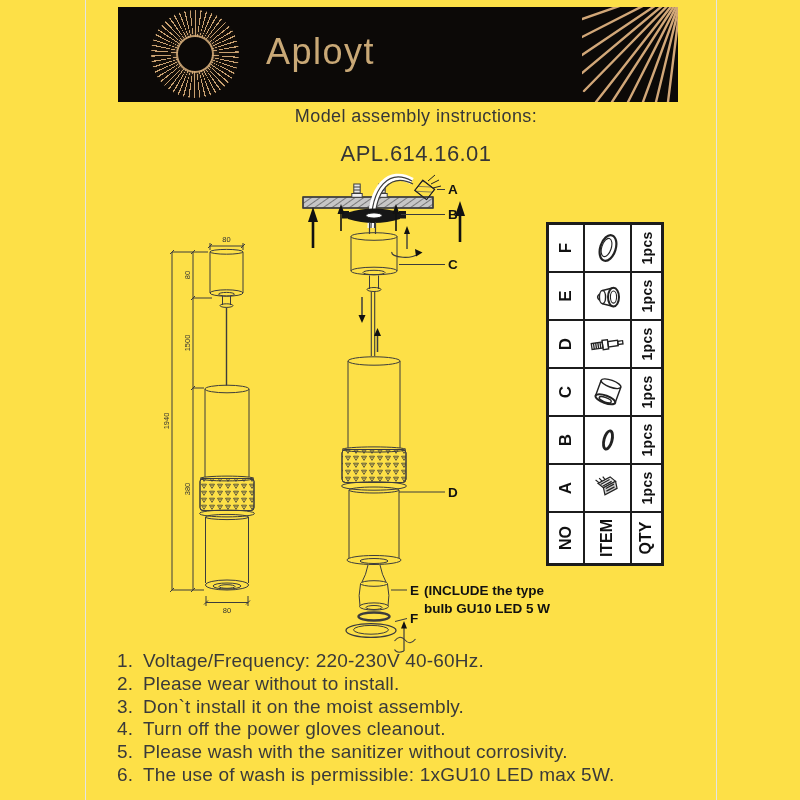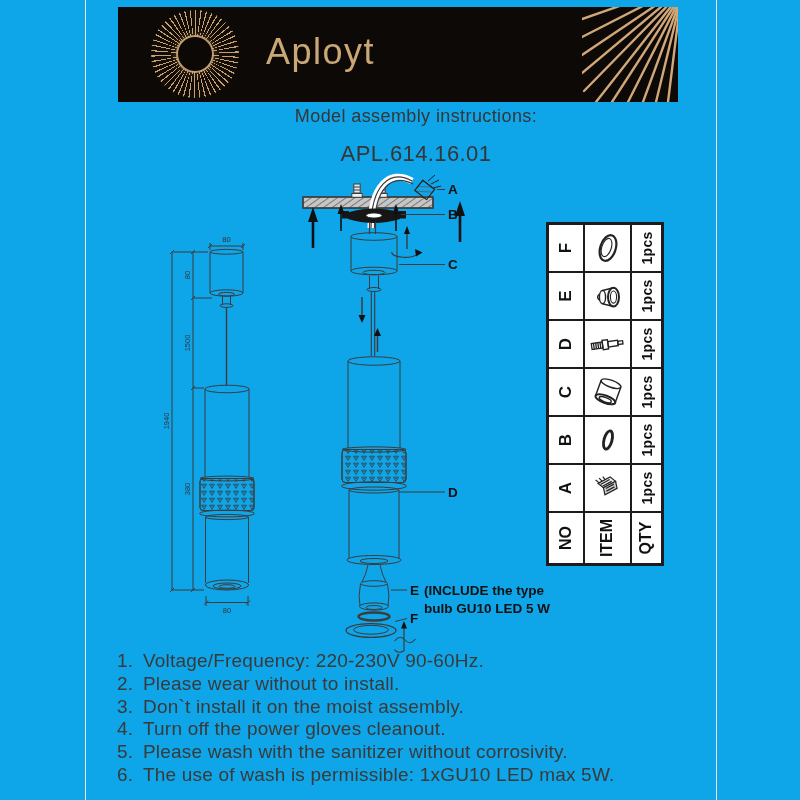--- a/index.html
+++ b/index.html
@@ -1,16 +1,16 @@
 <!DOCTYPE html>
 <html><head>
 <meta charset="utf-8">
 <style>
   html,body{margin:0;padding:0;background:#ffffff;}
-  #stage{position:relative;width:800px;height:800px;background:#0ea5e9;overflow:hidden;
+  #stage{position:relative;width:800px;height:800px;background:#fde047;overflow:hidden;
          font-family:"Liberation Sans",sans-serif;color:#333;}
   
   .sheet{position:absolute;left:85px;top:0;width:630px;height:800px;
          border-left:1px solid #e4e4e4;border-right:1px solid #e4e4e4;}
   
   .banner{position:absolute;left:118px;top:7px;width:560px;height:95px;background:#0c0907;overflow:hidden;}
   .burst{position:absolute;left:33px;top:3px;width:88px;height:88px;border-radius:50%;
          background:repeating-conic-gradient(from 0deg,#c9a171 0deg 1.7deg,#120d08 1.7deg 7.2deg);}
   .burst::after{content:"";position:absolute;inset:27px;border-radius:50%;background:#0b0806;
          box-shadow:0 0 0 2px rgba(210,170,120,.85),0 0 10px 2px rgba(210,170,120,.35);}
@@ -348,21 +348,21 @@
         <span class="rot">ITEM</span>
       </div>
     <div class="cell hdr">
         <span class="rot">QTY</span>
       </div>
   </div>
 
   <div class="list">
     <div class="row">
       <span class="n">1.</span>
-      <span class="t">Voltage/Frequency: 220-230V 90-60Hz.</span>
+      <span class="t">Voltage/Frequency: 220-230V 40-60Hz.</span>
     </div>
     <div class="row">
       <span class="n">2.</span>
       <span class="t">Please wear without to install.</span>
     </div>
     <div class="row">
       <span class="n">3.</span>
       <span class="t">Don`t install it on the moist assembly.</span>
     </div>
     <div class="row">

